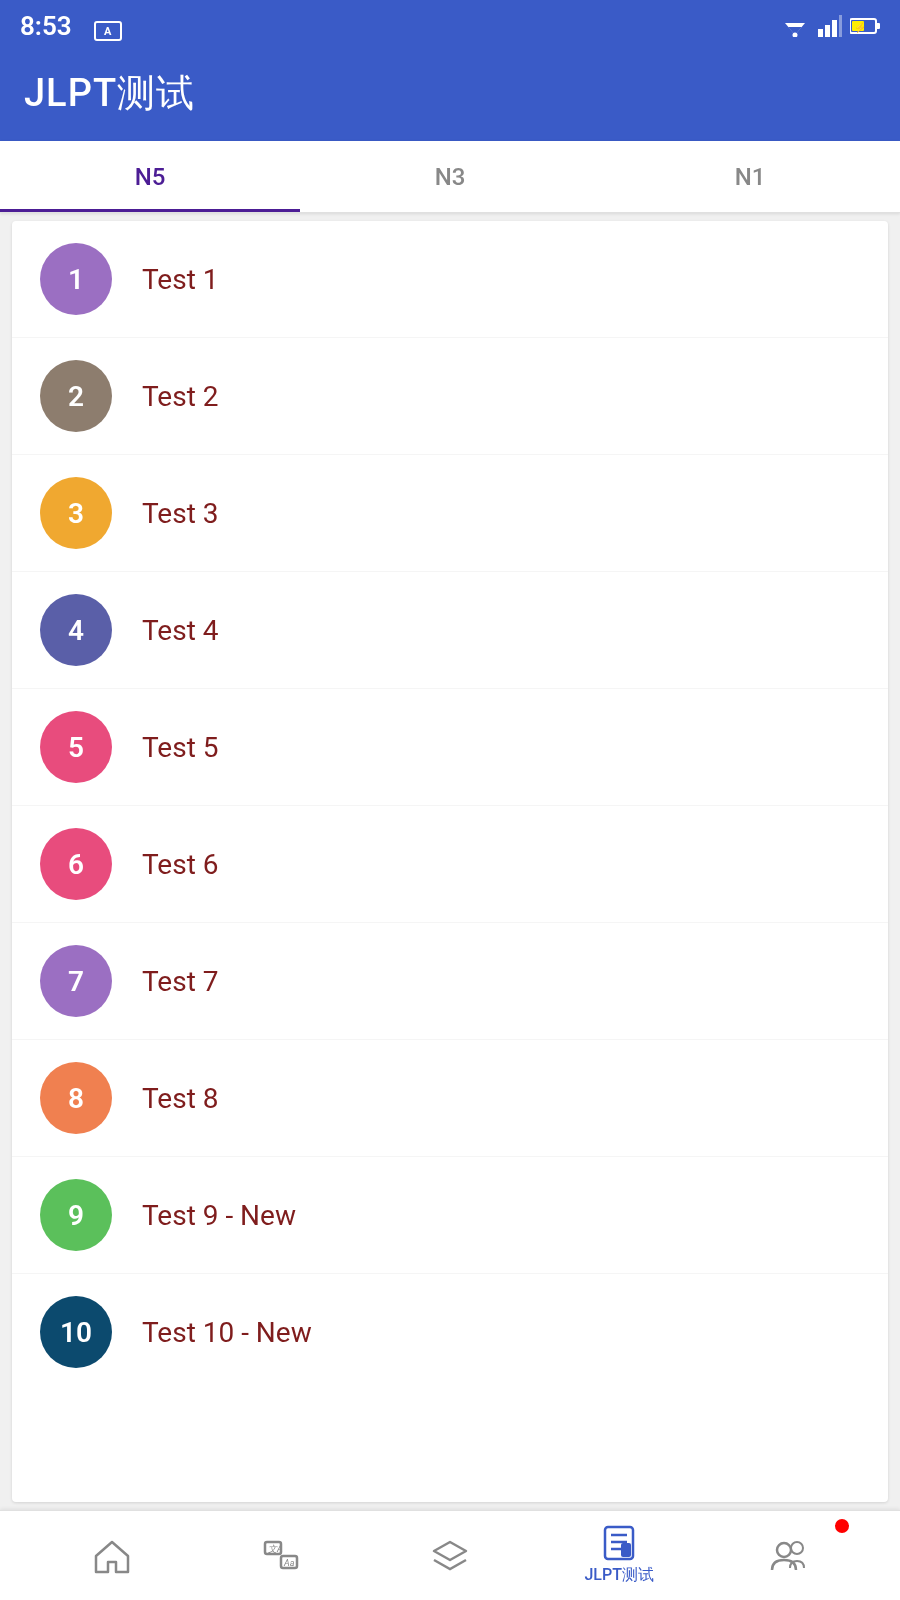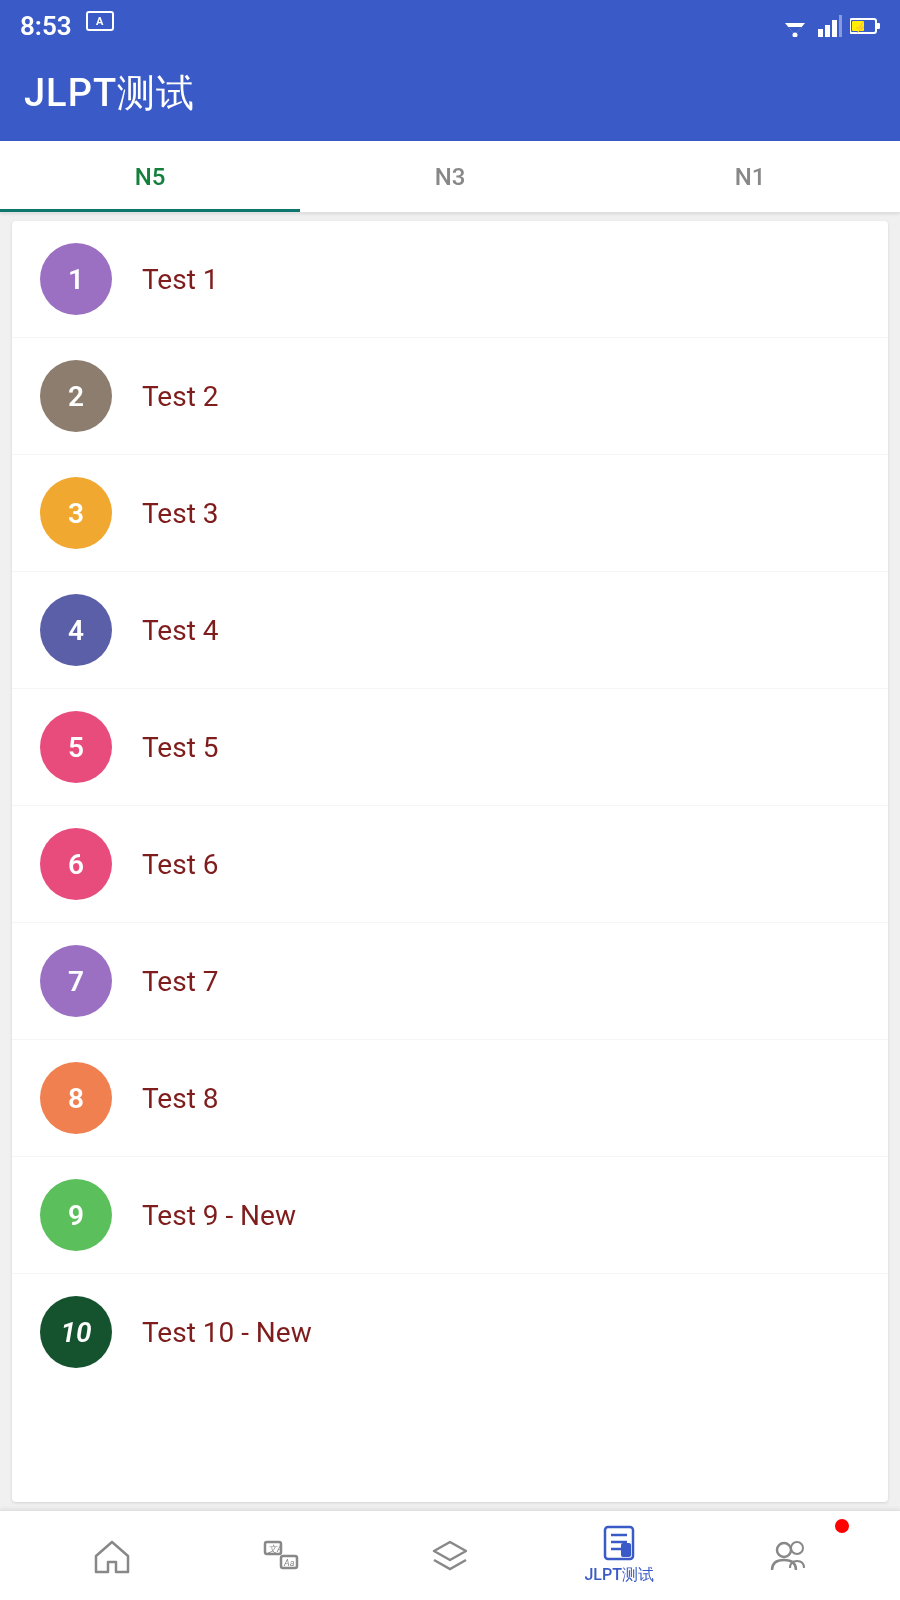--- a/index.html
+++ b/index.html
@@ -68,22 +68,22 @@
       flex: 1;
       text-align: center;
       padding: 22px 0 18px 0;
       font-size: 24px;
       color: #888;
       cursor: pointer;
       border-bottom: 3px solid transparent;
       font-weight: 500;
     }
     .tab.active {
-      color: #15803d;
-      border-bottom: 3px solid #0f766e;
+      color: #4c1d95;
+      border-bottom: 3px solid #4c1d95;
     }
 
     
     .list-container {
       background: white;
       flex: 1;
       overflow-y: auto;
       margin: 8px 12px 8px 12px;
       border-radius: 4px;
       box-shadow: 0 1px 3px rgba(0,0,0,0.12);
@@ -160,21 +160,21 @@
 
     
     svg {
       display: block;
     }
   </style>
 </head>
 <body>
 
 <div class="status-bar">
-  <div style="display:flex;align-items:flex-start;gap:14px;">
+  <div style="display:flex;align-items:flex-end;gap:22px;">
     <span class="status-time">8:53</span>
     <div class="status-icon-box">
       <span>A</span>
     </div>
   </div>
   <div class="status-icons">
 
     <svg width="30" height="22" viewBox="0 0 30 22">
       <polygon points="15,20 25,8 5,8" fill="white"></polygon>
       <polygon points="15,20 22,12 8,12" fill="#3a5bc7"></polygon>
@@ -239,21 +239,21 @@
     </div>
     <div class="list-item">
       <div class="circle-badge" style="background: rgb(240, 128, 80);">8</div>
       <span class="list-item-label">Test 8</span>
     </div>
     <div class="list-item">
       <div class="circle-badge" style="background: rgb(91, 192, 91);">9</div>
       <span class="list-item-label">Test 9 - New</span>
     </div>
     <div class="list-item">
-      <div class="circle-badge" style="background: #14532d; font-style: italic;">10</div>
+      <div class="circle-badge" style="background: #0c4a6e;">10</div>
       <span class="list-item-label">Test 10 - New</span>
     </div>
   </div>
 
 <div class="bottom-nav">
   <div class="nav-item">
     <svg width="36" height="36" viewBox="0 0 36 36">
       <path d="M18 4 L34 18 L34 34 L22 34 L22 24 L14 24 L14 34 L2 34 L2 18 Z" fill="none" stroke="#888" stroke-width="2.5" stroke-linejoin="round"></path>
     </svg>
   </div>

